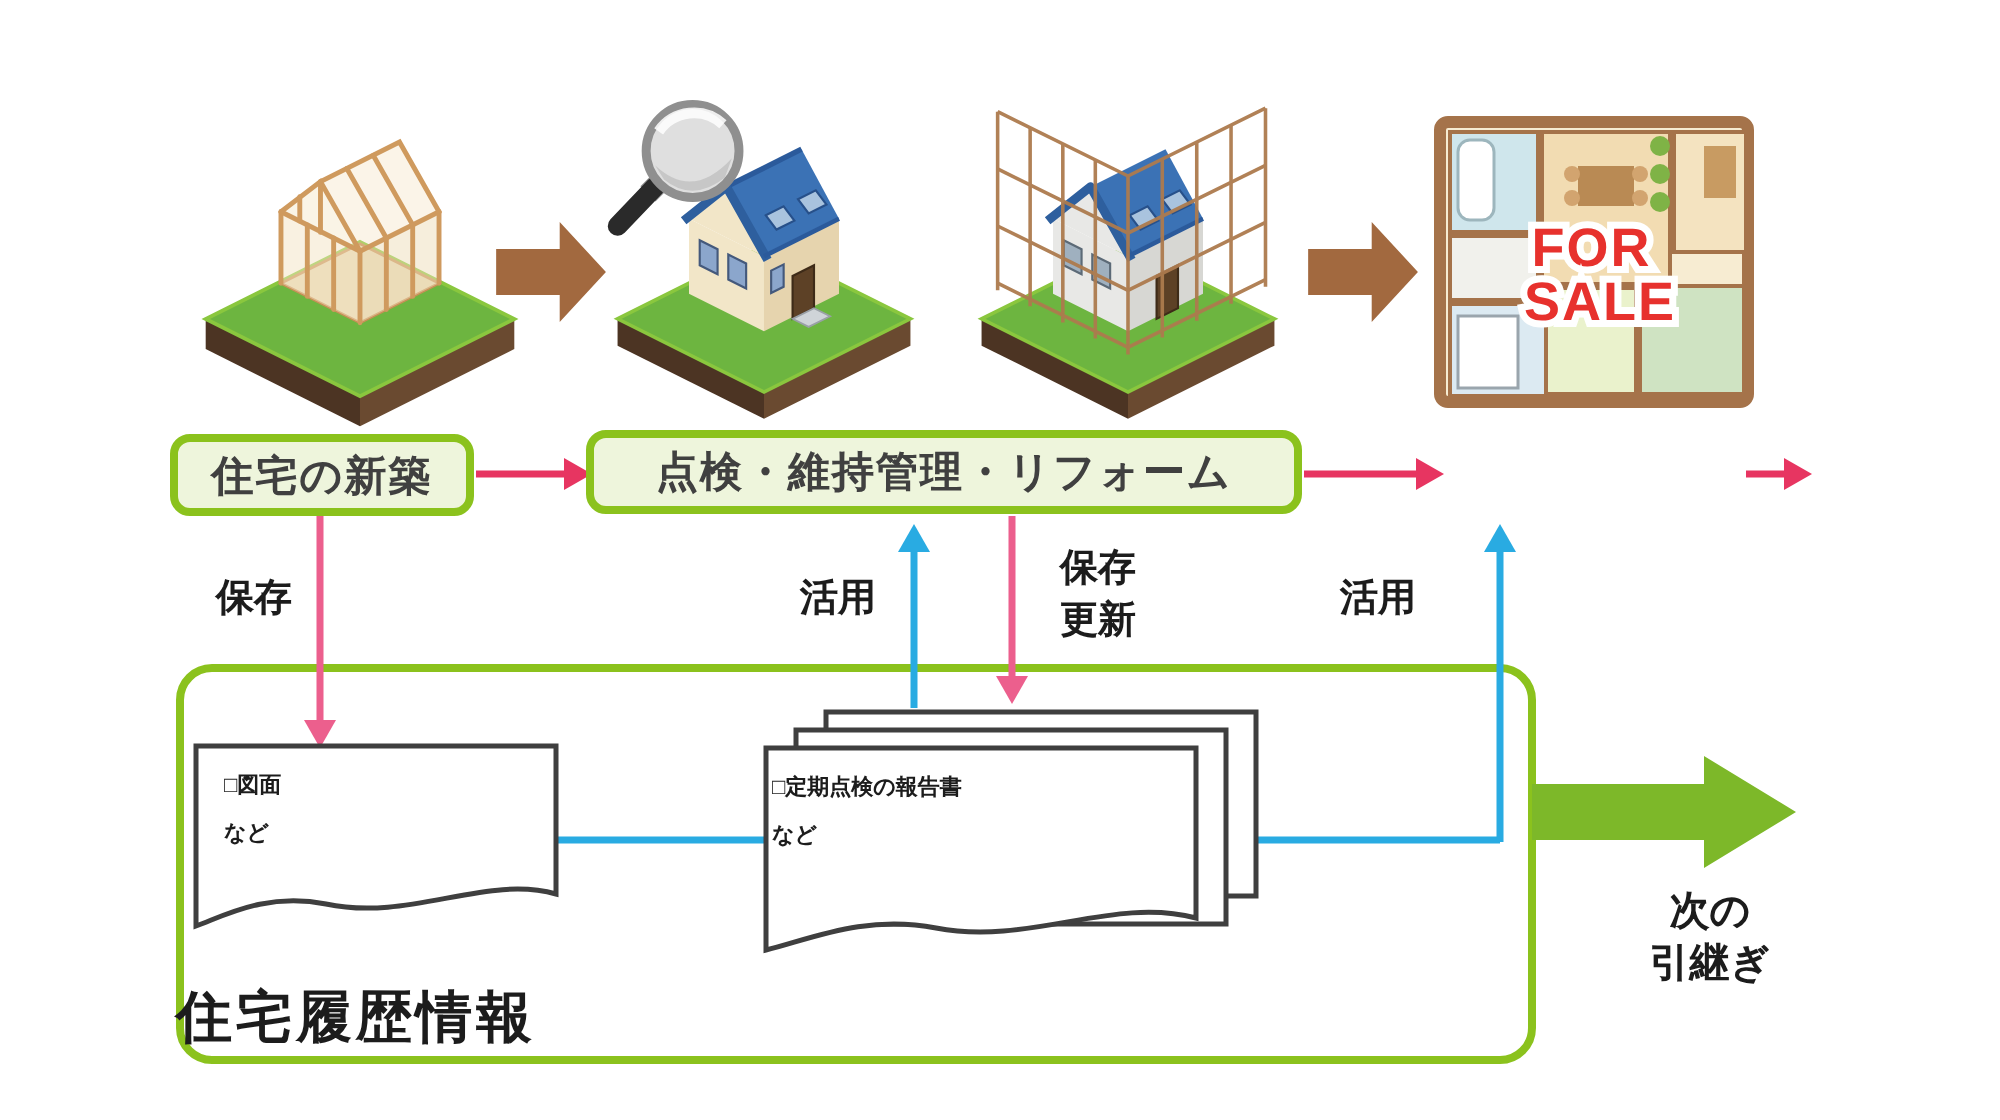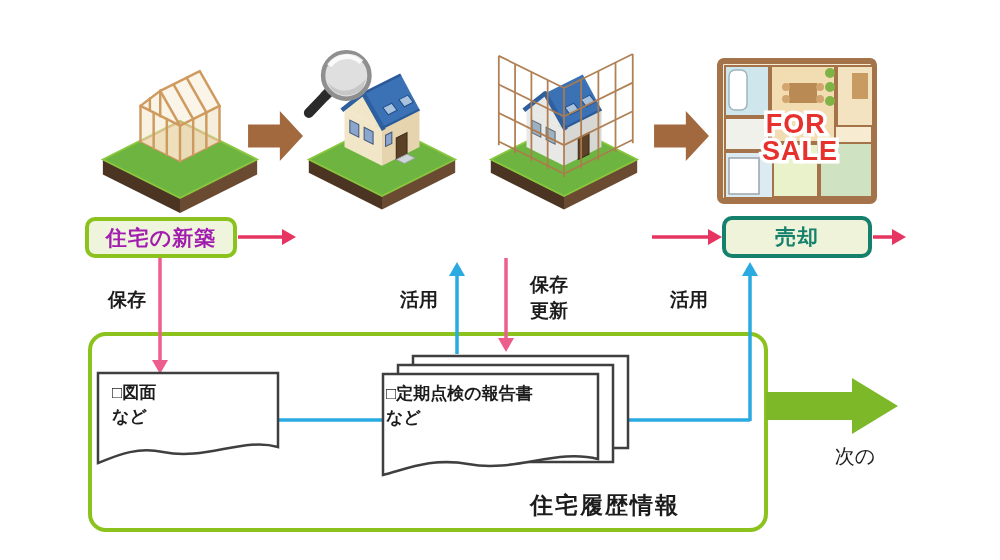--- a/index.html
+++ b/index.html
@@ -21,36 +21,36 @@
   }
   .illo{position:absolute;z-index:2;}
   .repo-box{
     position:absolute;left:88px;top:332px;width:680px;height:200px;box-sizing:border-box;
     border:4px solid var(--flow-green-border);border-radius:18px;background:#fff;z-index:1;
   }
   .conn-layer{position:absolute;left:0;top:0;width:1000px;height:560px;z-index:3;pointer-events:none;}
   .docs-layer{position:absolute;left:0;top:0;width:1000px;height:560px;z-index:4;pointer-events:none;}
   .flow-box{
     position:absolute;box-sizing:border-box;display:flex;align-items:center;justify-content:center;
-    font-weight:bold;font-size:21px;letter-spacing:1px;color:#a21caf;
+    font-weight:bold;font-size:21px;letter-spacing:1px;color:#404040;
     background:var(--flow-box-fill);border:4px solid var(--flow-green-border);border-radius:10px;z-index:5;
   }
   #box1{left:85px;top:217px;width:152px;height:41px;}
   #box2{left:293px;top:215px;width:358px;height:42px;}
   #box3{left:722px;top:216px;width:150px;height:42px;border-color:var(--sale-teal);background:var(--sale-box-fill);color:var(--sale-teal);}
   .vlabel{position:absolute;z-index:6;font-weight:bold;font-size:19px;text-align:center;line-height:26px;}
   #save1-label{left:98px;top:287px;width:58px;}
   #use1-label{left:390px;top:287px;width:58px;}
   #save2-label{left:520px;top:272px;width:58px;}
   #use2-label{left:660px;top:287px;width:58px;}
-  .doc-text{position:absolute;z-index:5;font-weight:bold;font-size:17px;line-height:24px;}
+  .doc-text{position:absolute;z-index:5;font-weight:bold;font-size:11px;line-height:24px;}
   #doc1-text{left:112px;top:381px;}
   #doc2-text{left:386px;top:382px;}
-  .repo-label{position:absolute;left:88px;top:490px;width:592px;text-align:right;font-weight:bold;font-size:23px;z-index:5;letter-spacing:2px;}
-  .handover-text{position:absolute;left:770px;top:443px;width:170px;text-align:center;font-weight:normal;font-size:20px;line-height:26px;z-index:5;}
+  .repo-label{position:absolute;left:88px;top:490px;width:592px;text-align:left;font-weight:bold;font-size:28px;z-index:5;letter-spacing:2px;}
+  .handover-text{position:absolute;left:770px;top:443px;width:170px;text-align:center;font-weight:bold;font-size:20px;line-height:26px;z-index:5;}
   .handover-text span{display:block;}
   
   .stroke-pink{stroke:var(--pink-arrow);stroke-width:3.5;fill:none;}
   .fill-pink{fill:var(--pink-arrow);}
   .stroke-pinkl{stroke:var(--pink-arrow-light);stroke-width:3.5;fill:none;}
   .fill-pinkl{fill:var(--pink-arrow-light);}
   .stroke-blue{stroke:var(--blue-arrow);stroke-width:3.5;fill:none;}
   .fill-blue{fill:var(--blue-arrow);}
   .doc-sheet{fill:#ffffff;stroke:#3f3f3f;stroke-width:2.5;}
   .fill-brown{fill:var(--brown-arrow);}
@@ -234,36 +234,37 @@
     <div>など</div>
   </div>
   <div class="doc-text" id="doc2-text">
     <div>□定期点検の報告書</div>
     <div>など</div>
   </div>
 
   <div class="flow-box" id="box1">
     <span>住宅の新築</span>
   </div>
-  <div class="flow-box" id="box3">
-    <span>売却</span>
+  <div class="flow-box" id="box2">
+    <span>点検・維持管理・リフォーム</span>
   </div>
 
   <div class="vlabel" id="save1-label">保存</div>
   <div class="vlabel" id="use1-label">活用</div>
   <div class="vlabel" id="save2-label">
     <span style="display:block">保存</span>
     <span style="display:block">更新</span>
   </div>
   <div class="vlabel" id="use2-label">活用</div>
 
   <div class="repo-label">住宅履歴情報</div>
 
   <div class="illo" style="left:766px;top:374px;z-index:2;">
     <svg viewBox="0 0 136 64" width="136" height="64">
         <polygon class="fill-hgreen" points="0,18 86,18 86,4 132,32 86,60 86,46 0,46"></polygon>
       </svg>
   </div>
   <div class="handover-text">
     <span>次の</span>
+    <span>引継ぎ</span>
   </div>
 
 </div>
 
 </body></html>

